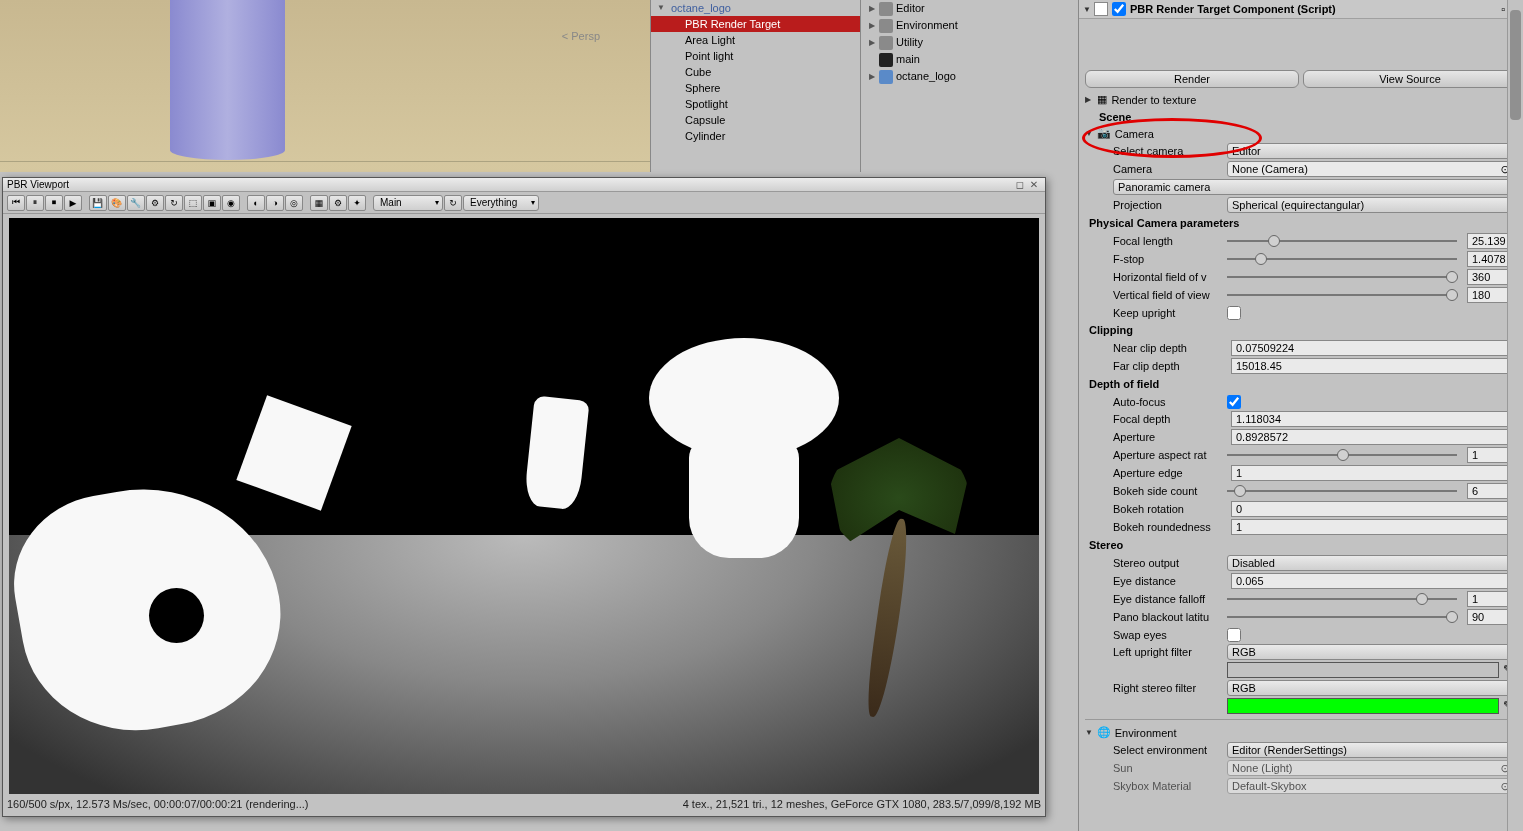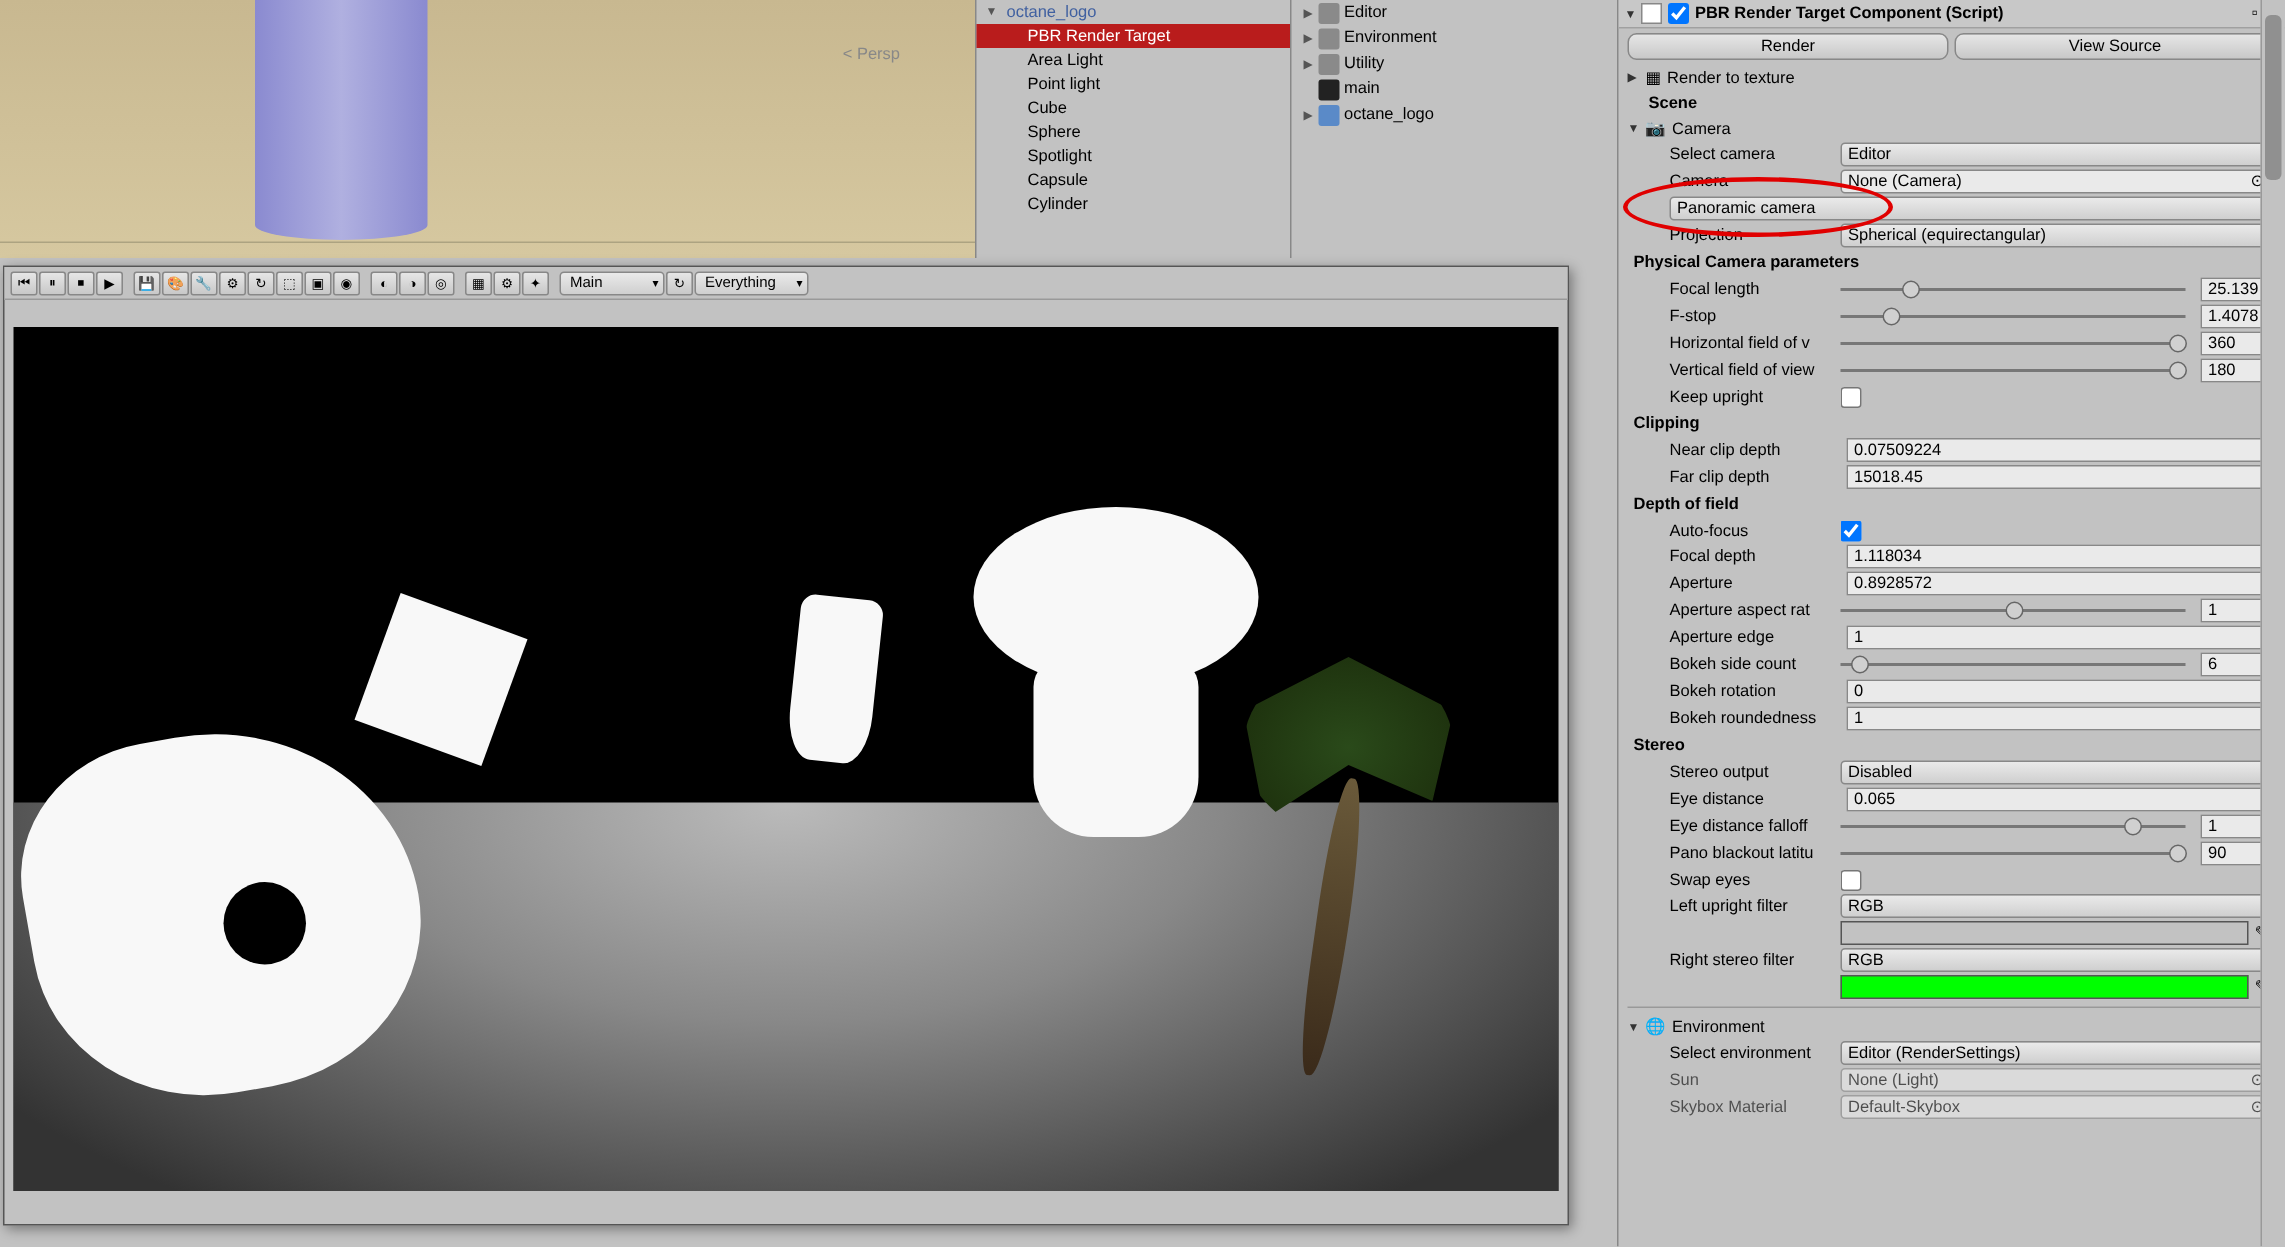--- a/index.html
+++ b/index.html
@@ -25,21 +25,21 @@
 .prefab-icon { background: #5a8ac8 !important; }
 
 .inspector { position: absolute; left: 1078px; top: 0; right: 0; height: 831px; background: #c2c2c2; border-left: 1px solid #888; overflow: hidden; }
 .inspector-header { display:flex; align-items:center; padding: 2px 4px; border-bottom: 1px solid #a0a0a0; background: #c8c8c8; }
 .inspector-header .fold { font-size: 8px; margin-right: 3px; color: #333; }
 .inspector-header .script-icon { width: 14px; height: 14px; background: #fff; border: 1px solid #888; margin-right: 4px; }
 .inspector-header input[type=checkbox] { margin-right: 4px; }
 .inspector-header .title { font-weight: bold; flex: 1; }
 .inspector-header .gear { margin-left: 4px; }
 
-.btn-row { display: flex; padding: 3px 6px; gap: 4px; }
+.btn-row { display: flex; padding: 3px 6px; gap: 4px; margin-top: 48px; }
 .btn { flex: 1; background: linear-gradient(#e6e6e6,#c8c8c8); border: 1px solid #888; border-radius: 6px; text-align: center; padding: 2px 0; font-size: 11px; cursor: pointer; }
 
 .section { padding: 0 6px; }
 .section-row { display: flex; align-items: center; padding: 1px 0; min-height: 17px; }
 .section-row .fold { width: 12px; font-size: 8px; color: #333; }
 .section-row .label { width: 130px; white-space: nowrap; overflow: hidden; }
 .section-row .label.bold { font-weight: bold; }
 .section-row .label.sub { padding-left: 28px; width: 142px; }
 .section-row .control { flex: 1; display: flex; align-items: center; }
 .dropdown { flex: 1; background: linear-gradient(#eaeaea,#cfcfcf); border: 1px solid #888; border-radius: 3px; padding: 0 4px; height: 16px; line-height: 14px; position: relative; }
@@ -400,20 +400,25 @@
       </div>
   </div>
   <div class="scrollbar-v">
       <div class="thumb"></div>
     </div>
 </div>
 
 <div class="annotation"></div>
 
 <div class="viewport-window">
+  <div class="viewport-titlebar">
+    <span class="title">PBR Viewport</span>
+    <span class="wbtn">◻</span>
+    <span class="wbtn">✕</span>
+  </div>
   <div class="viewport-toolbar">
     <div class="tb-btn">⏮</div>
     <div class="tb-btn">⏸</div>
     <div class="tb-btn">⏹</div>
     <div class="tb-btn">▶</div>
     <div class="tb-sep"></div>
     <div class="tb-btn">💾</div>
     <div class="tb-btn">🎨</div>
     <div class="tb-btn">🔧</div>
     <div class="tb-btn">⚙</div>
@@ -446,13 +451,17 @@
     <div class="shape" style="left:520px;top:180px;width:55px;height:110px;border-radius:10px 10px 30% 30%;transform:rotate(6deg);"></div>
 
     <div class="shape" style="left:640px;top:120px;width:190px;height:120px;border-radius:50%;"></div>
     <div class="shape" style="left:680px;top:220px;width:110px;height:120px;border-radius:20px 20px 40px 40px;"></div>
 
     <div style="position:absolute;left:820px;top:220px;width:140px;height:280px;">
       <div style="position:absolute;left:50px;top:80px;width:18px;height:200px;background:linear-gradient(#6a5a3a,#3a2a1a);border-radius:50% 50% 60% 40%;transform:rotate(8deg) scaleX(1.2);"></div>
       <div style="position:absolute;left:0;top:0;width:140px;height:120px;background:radial-gradient(#2a4a1a,#1a2a0a);border-radius:50%;clip-path:polygon(50% 0,100% 30%,90% 80%,50% 60%,10% 90%,0 30%);"></div>
     </div>
   </div>
+  <div class="status-bar">
+    <span class="left">160/500 s/px, 12.573 Ms/sec, 00:00:07/00:00:21 (rendering...)</span>
+    <span class="right">4 tex., 21,521 tri., 12 meshes, GeForce GTX 1080, 283.5/7,099/8,192 MB</span>
+  </div>
 </div>
 
 </body></html>

